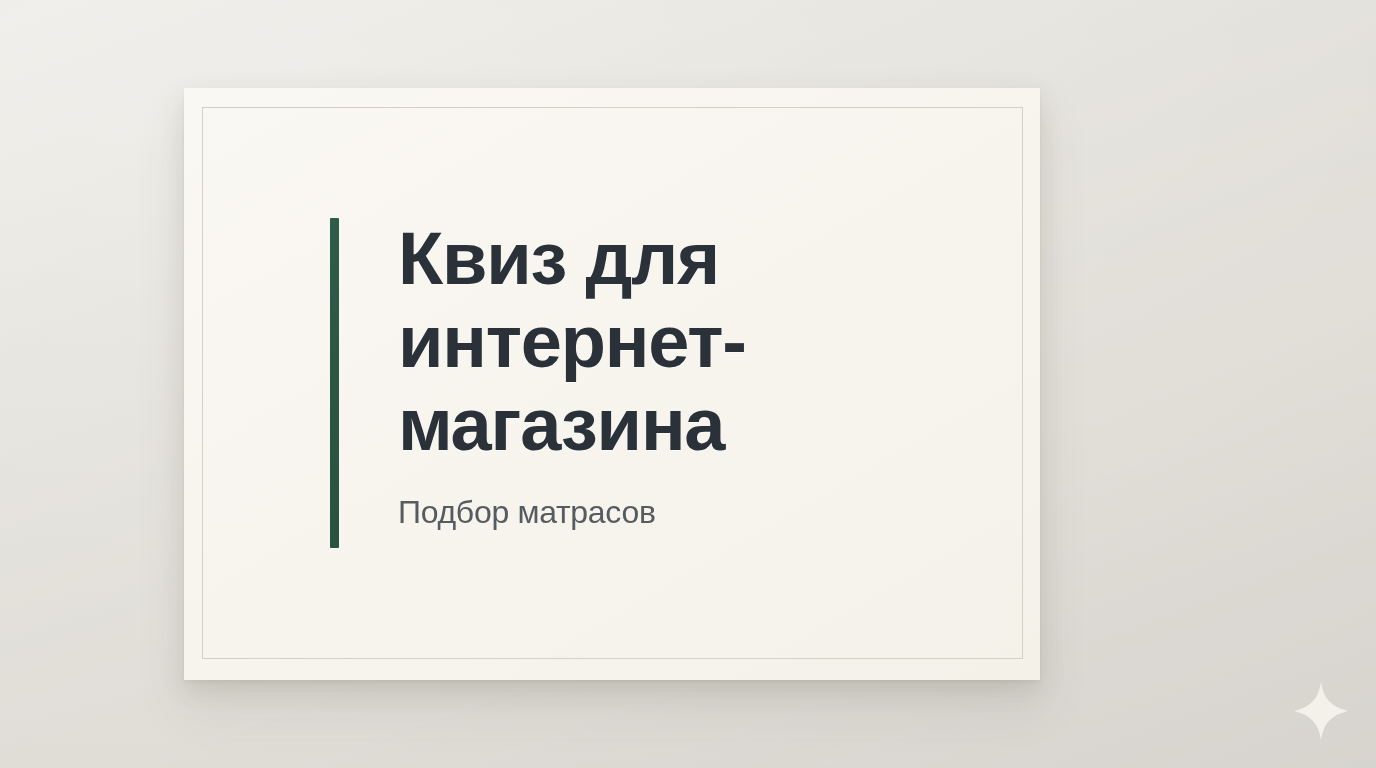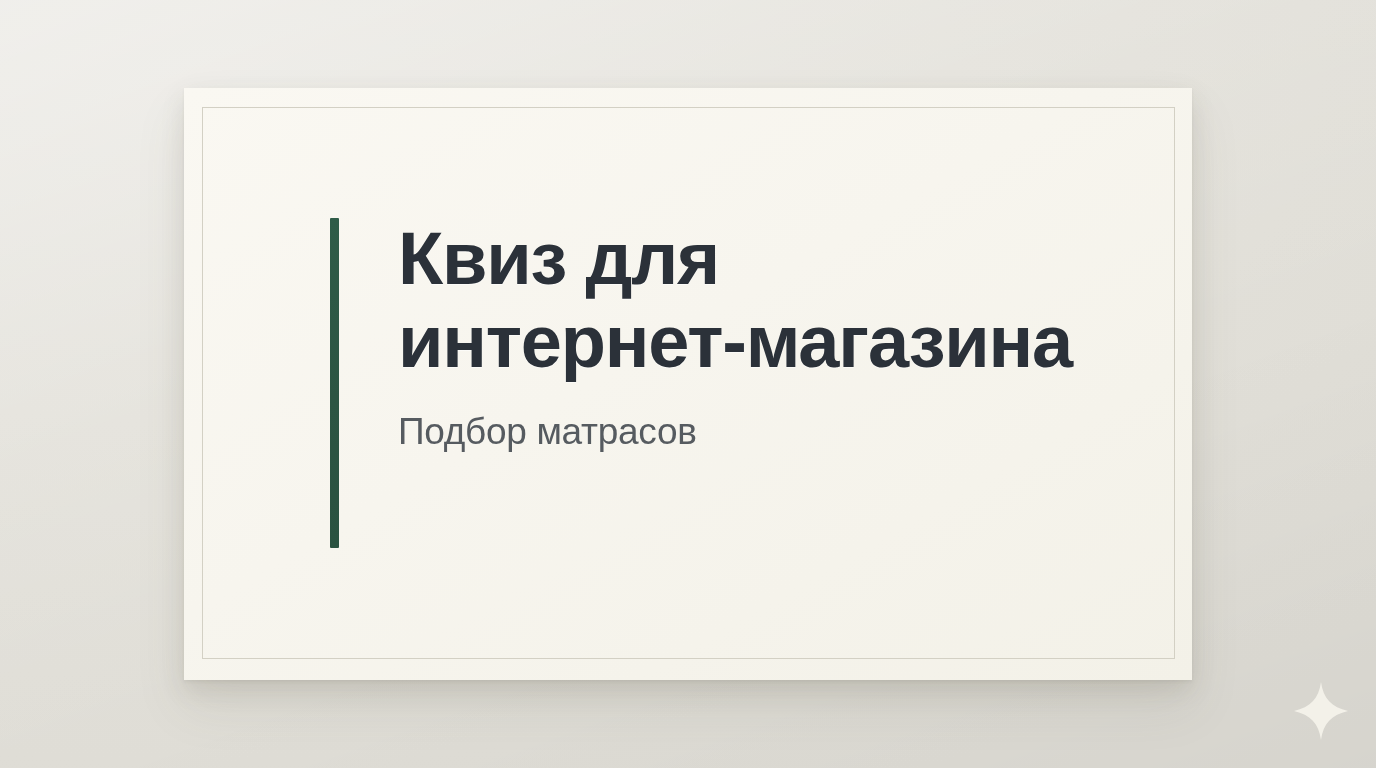--- a/index.html
+++ b/index.html
@@ -24,21 +24,21 @@
     background:
       linear-gradient(160deg, rgba(255,255,255,0.42) 0%, rgba(255,255,255,0.10) 38%, rgba(0,0,0,0.00) 62%, rgba(0,0,0,0.035) 100%);
     pointer-events:none;
   }
 
   
   .slide-card {
     position:absolute;
     left:184px;
     top:88px;
-    width:1008px;
+    width:856px;
     height:592px;
     background:linear-gradient(150deg, #faf8f2 0%, #f7f5ee 45%, #f3f1e8 100%);
     box-shadow:
       0 2px 3px rgba(90,85,70,0.07),
       0 10px 22px rgba(90,85,70,0.13),
       0 26px 48px rgba(90,85,70,0.10);
   }
 
   .slide-inner-border {
     position:absolute;
@@ -79,21 +79,21 @@
     font-weight:bold;
     line-height:1.12;
     letter-spacing:-1.2px;
     color:#2b3139;
     white-space:pre-line;
     text-shadow:0 1px 0 rgba(255,255,255,0.55);
   }
 
   .slide-subtitle {
     margin-top:26px;
-    font-size:37px;
+    font-size:32px;
     font-weight:normal;
     line-height:1.2;
     letter-spacing:-0.3px;
     color:#565b60;
   }
 
   
   .sparkle {
     position:absolute;
     left:1294px;

